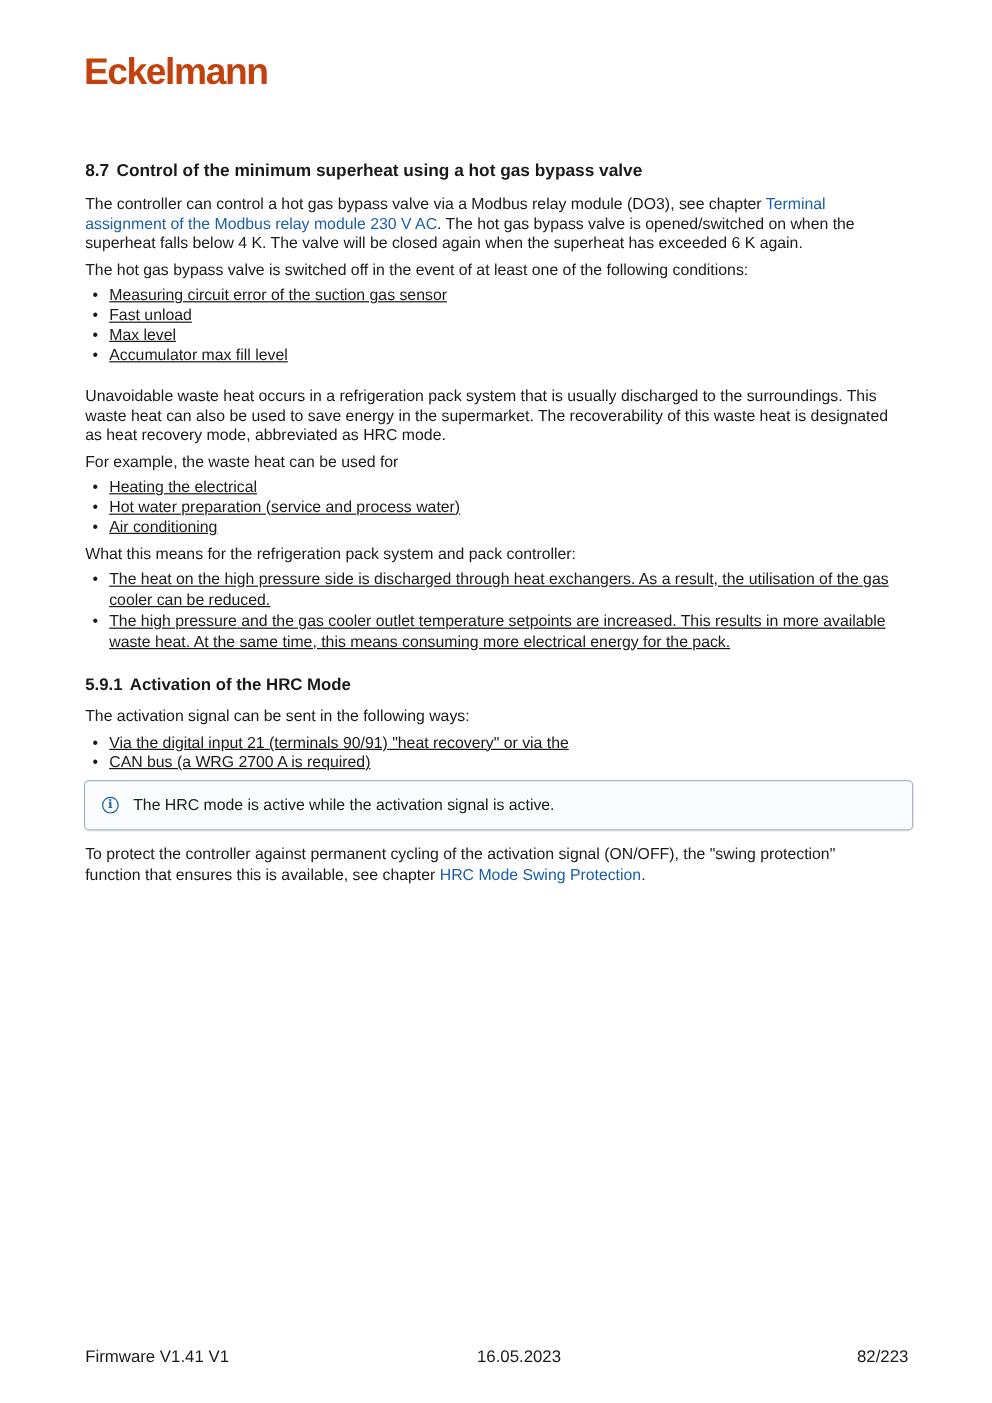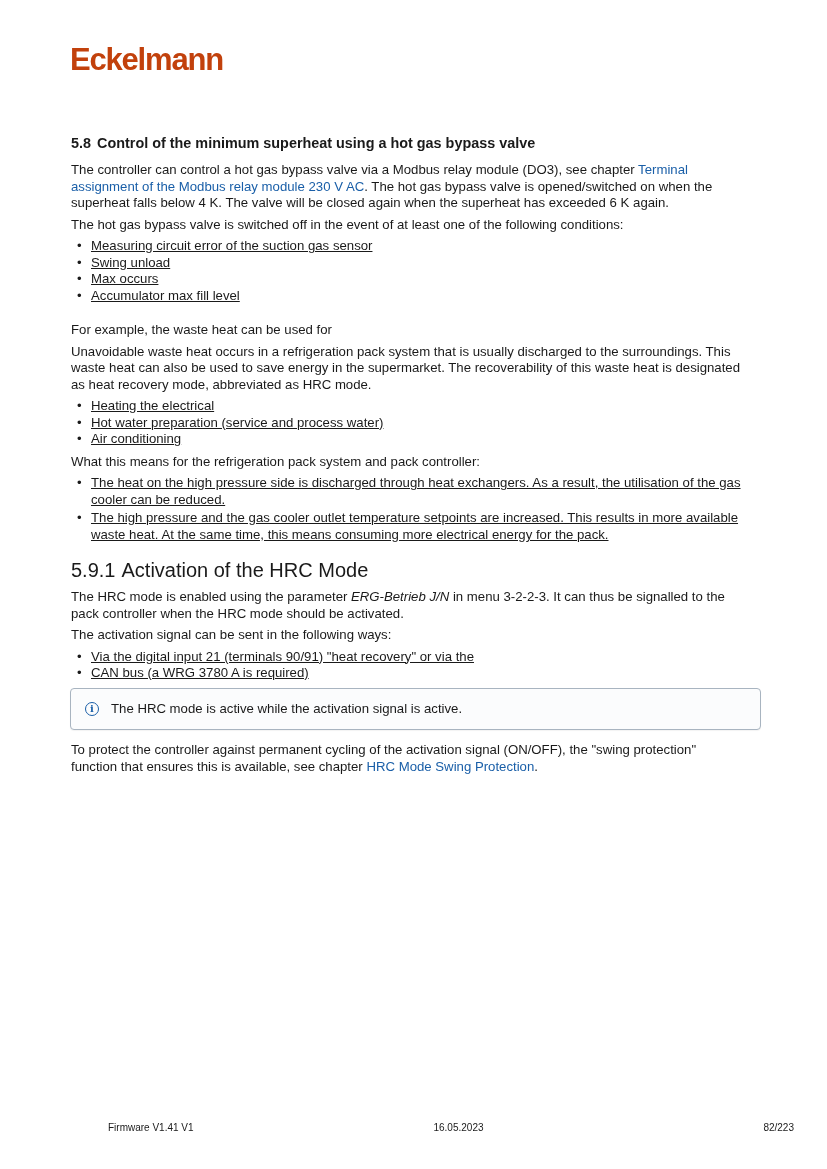--- a/index.html
+++ b/index.html
@@ -2,78 +2,77 @@
 <html><head>
 <meta charset="utf-8">
 <style>
   html, body { margin: 0; padding: 0; background: #ffffff; }
   body { width: 827px; height: 1169px; position: relative; overflow: hidden;
          font-family: "Liberation Sans", sans-serif; color: #1a1a1a; }
   .logo { position: absolute; left: 70px; top: 42px; font-family: "Liberation Sans", sans-serif;
           font-weight: bold; font-size: 31px; color: #c2410c; letter-spacing: -1.2px; }
   .content { position: absolute; left: 71px; top: 134px; width: 690px; font-size: 13.2px; line-height: 16.5px; }
   h2 { font-size: 14.4px; font-weight: bold; margin: 0 0 10px 0; line-height: 18px; }
-  h3 { font-size: 20px; font-weight: normal; margin: 0 0 10px 0; line-height: 18px; }
+  h3 { font-size: 14px; font-weight: bold; margin: 0 0 10px 0; line-height: 18px; }
   h2 .num, h3 .num { margin-right: 6px; }
   p { margin: 0 16px 5px 0; }
   ul { margin: 0 0 6px 0; padding: 0 0 0 20px; list-style: none; text-decoration: underline; }
   ul li { position: relative; padding-left: 0; }
   ul li::before { content: "\2022"; position: absolute; left: -14px; }
   a { color: #1a5fa8; text-decoration: none; }
   .sec { margin-top: 18px; }
   .note { border: 1px solid #a8b4c0; border-radius: 4px; background: #fbfcfd; padding: 12px 14px 12px 14px;
           display: flex; align-items: center; margin: 6px 0 12px -1px; box-shadow: 0 1px 1px rgba(0,0,0,0.05); }
   .info-icon { width: 12px; height: 12px; border: 1.5px solid #1a5fa8; border-radius: 50%; color: #1a5fa8;
                font-size: 10px; font-weight: bold; line-height: 12px; text-align: center; margin-right: 12px;
                font-family: "DejaVu Serif", serif; }
-  .footer { position: absolute; top: 1122px; left: 71px; width: 686px; font-size: 10px; display: flex; justify-content: space-between; margin-left: 37px; }
+  .footer { position: absolute; top: 1122px; left: 71px; width: 686px; font-size: 14px; display: flex; justify-content: space-between; }
   .footer span { display: inline-block; }
   em { font-style: italic; }
 </style>
 </head>
 <body>
 
 <div class="logo">Eckelmann</div>
 
 <div class="content">
 
   <div>
-    <h2><span class="num">5.8</span><span>Control of the minimum superheat using a hot gas bypass valve</span></h2>
+    <h2><span class="num">8.7</span><span>Control of the minimum superheat using a hot gas bypass valve</span></h2>
     <p><span>The controller can control a hot gas bypass valve via a Modbus relay module (DO3), see chapter </span><a>Terminal assignment of the Modbus relay module 230 V AC</a><span>. The hot gas bypass valve is opened/switched on when the superheat falls below 4 K. The valve will be closed again when the superheat has exceeded 6 K again.</span></p>
     <p>The hot gas bypass valve is switched off in the event of at least one of the following conditions:</p>
     <ul>
       <li>Measuring circuit error of the suction gas sensor</li>
-      <li>Swing unload</li>
-      <li>Max occurs</li>
+      <li>Fast unload</li>
+      <li>Max level</li>
       <li>Accumulator max fill level</li>
     </ul>
   </div>
 
   <div class="sec">
+    <p>Unavoidable waste heat occurs in a refrigeration pack system that is usually discharged to the surroundings. This waste heat can also be used to save energy in the supermarket. The recoverability of this waste heat is designated as heat recovery mode, abbreviated as HRC mode.</p>
     <p>For example, the waste heat can be used for</p>
-    <p>Unavoidable waste heat occurs in a refrigeration pack system that is usually discharged to the surroundings. This waste heat can also be used to save energy in the supermarket. The recoverability of this waste heat is designated as heat recovery mode, abbreviated as HRC mode.</p>
     <ul>
       <li>Heating the electrical</li>
       <li>Hot water preparation (service and process water)</li>
       <li>Air conditioning</li>
     </ul>
     <p>What this means for the refrigeration pack system and pack controller:</p>
     <ul>
       <li style="margin-bottom:2px">The heat on the high pressure side is discharged through heat exchangers. As a result, the utilisation of the gas cooler can be reduced.</li>
       <li>The high pressure and the gas cooler outlet temperature setpoints are increased. This results in more available waste heat. At the same time, this means consuming more electrical energy for the pack.</li>
     </ul>
   </div>
 
   <div class="sec">
     <h3><span class="num">5.9.1</span><span>Activation of the HRC Mode</span></h3>
-    <p><span>The HRC mode is enabled using the parameter </span><em>ERG-Betrieb J/N</em><span> in menu 3-2-2-3. It can thus be signalled to the pack controller when the HRC mode should be activated.</span></p>
     <p>The activation signal can be sent in the following ways:</p>
     <ul>
       <li>Via the digital input 21 (terminals 90/91) "heat recovery" or via the</li>
-      <li>CAN bus (a WRG 3780 A is required)</li>
+      <li>CAN bus (a WRG 2700 A is required)</li>
     </ul>
     <div class="note">
       <span class="info-icon">i</span>
       <span>The HRC mode is active while the activation signal is active.</span>
     </div>
     <p><span>To protect the controller against permanent cycling of the activation signal (ON/OFF), the "swing protection" function that ensures this is available, see chapter </span><a>HRC Mode Swing Protection</a><span>.</span></p>
   </div>
 </div>
 
 <div class="footer">

